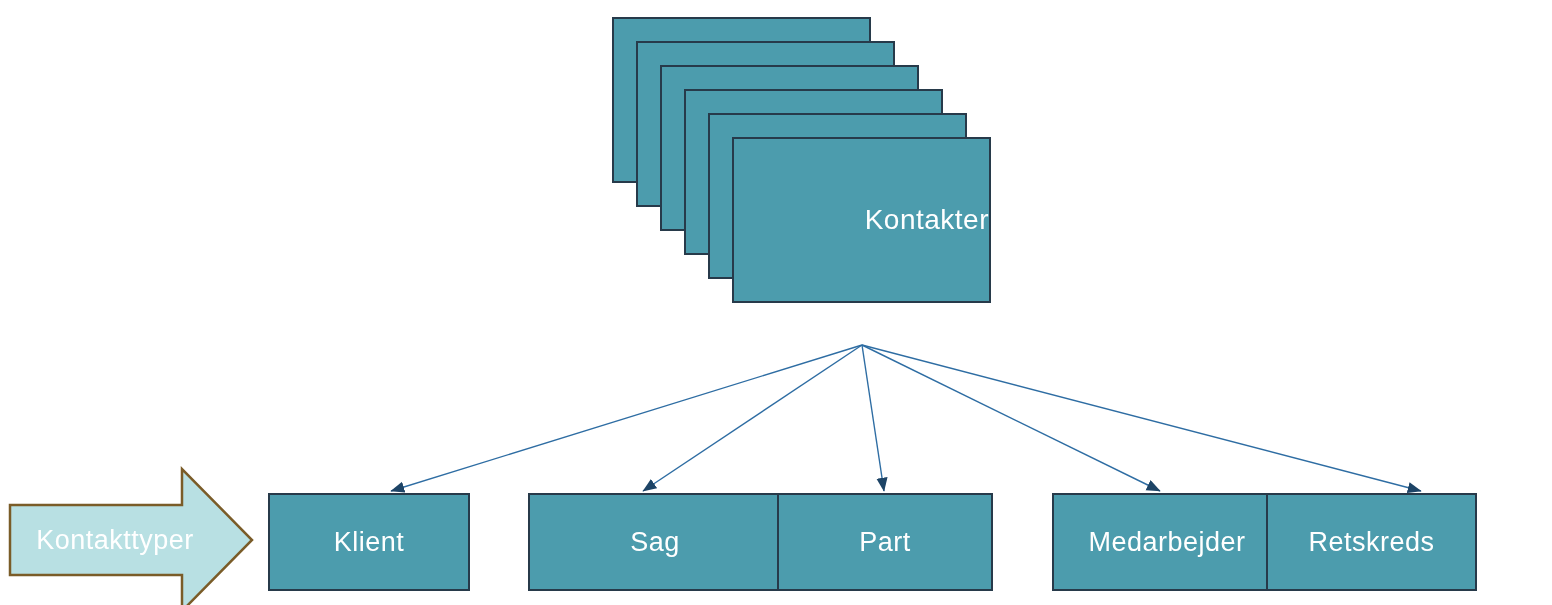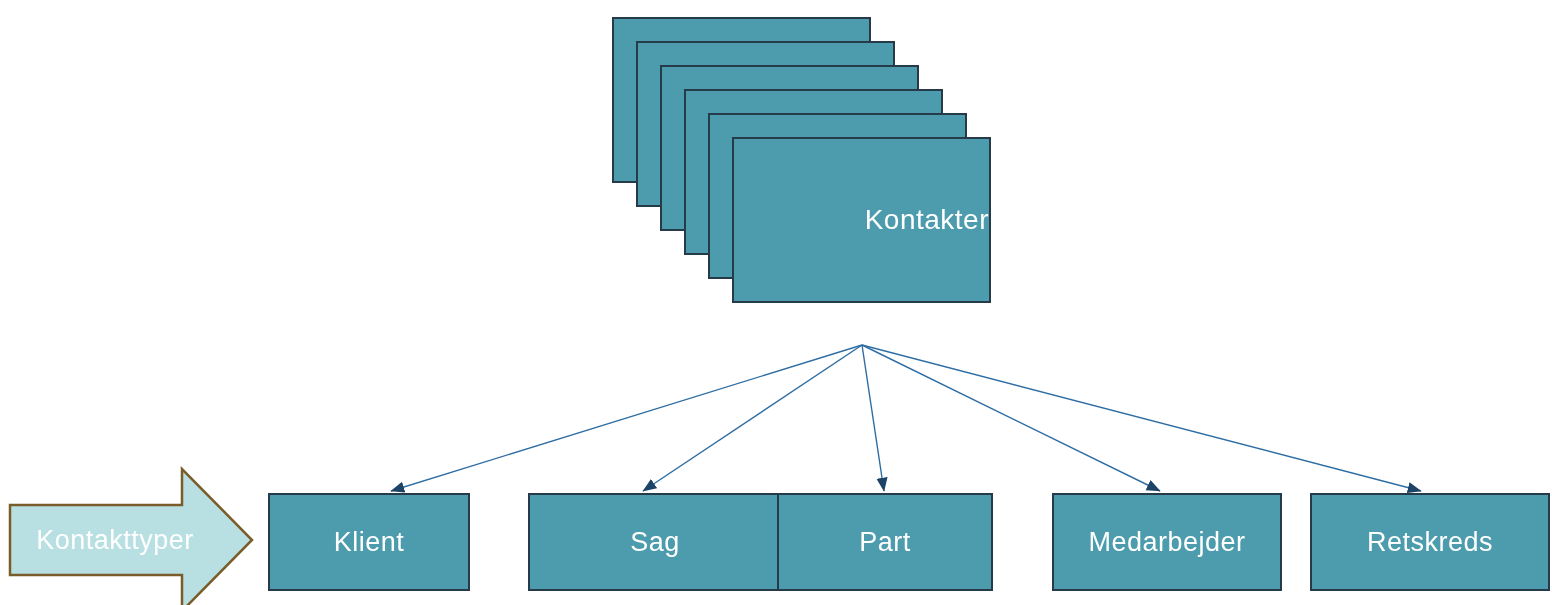--- a/index.html
+++ b/index.html
@@ -64,17 +64,17 @@
   </div>
   <div class="tbox" style="left:528px;width:254px">
     <span>Sag</span>
   </div>
   <div class="tbox" style="left:777px;width:216px">
     <span>Part</span>
   </div>
   <div class="tbox" style="left:1052px;width:230px">
     <span>Medarbejder</span>
   </div>
-  <div class="tbox" style="left:1310px;width:240px">
+  <div class="tbox" style="left:1266px;width:211px">
     <span>Retskreds</span>
   </div>
 
 </div>
 
 </body></html>

